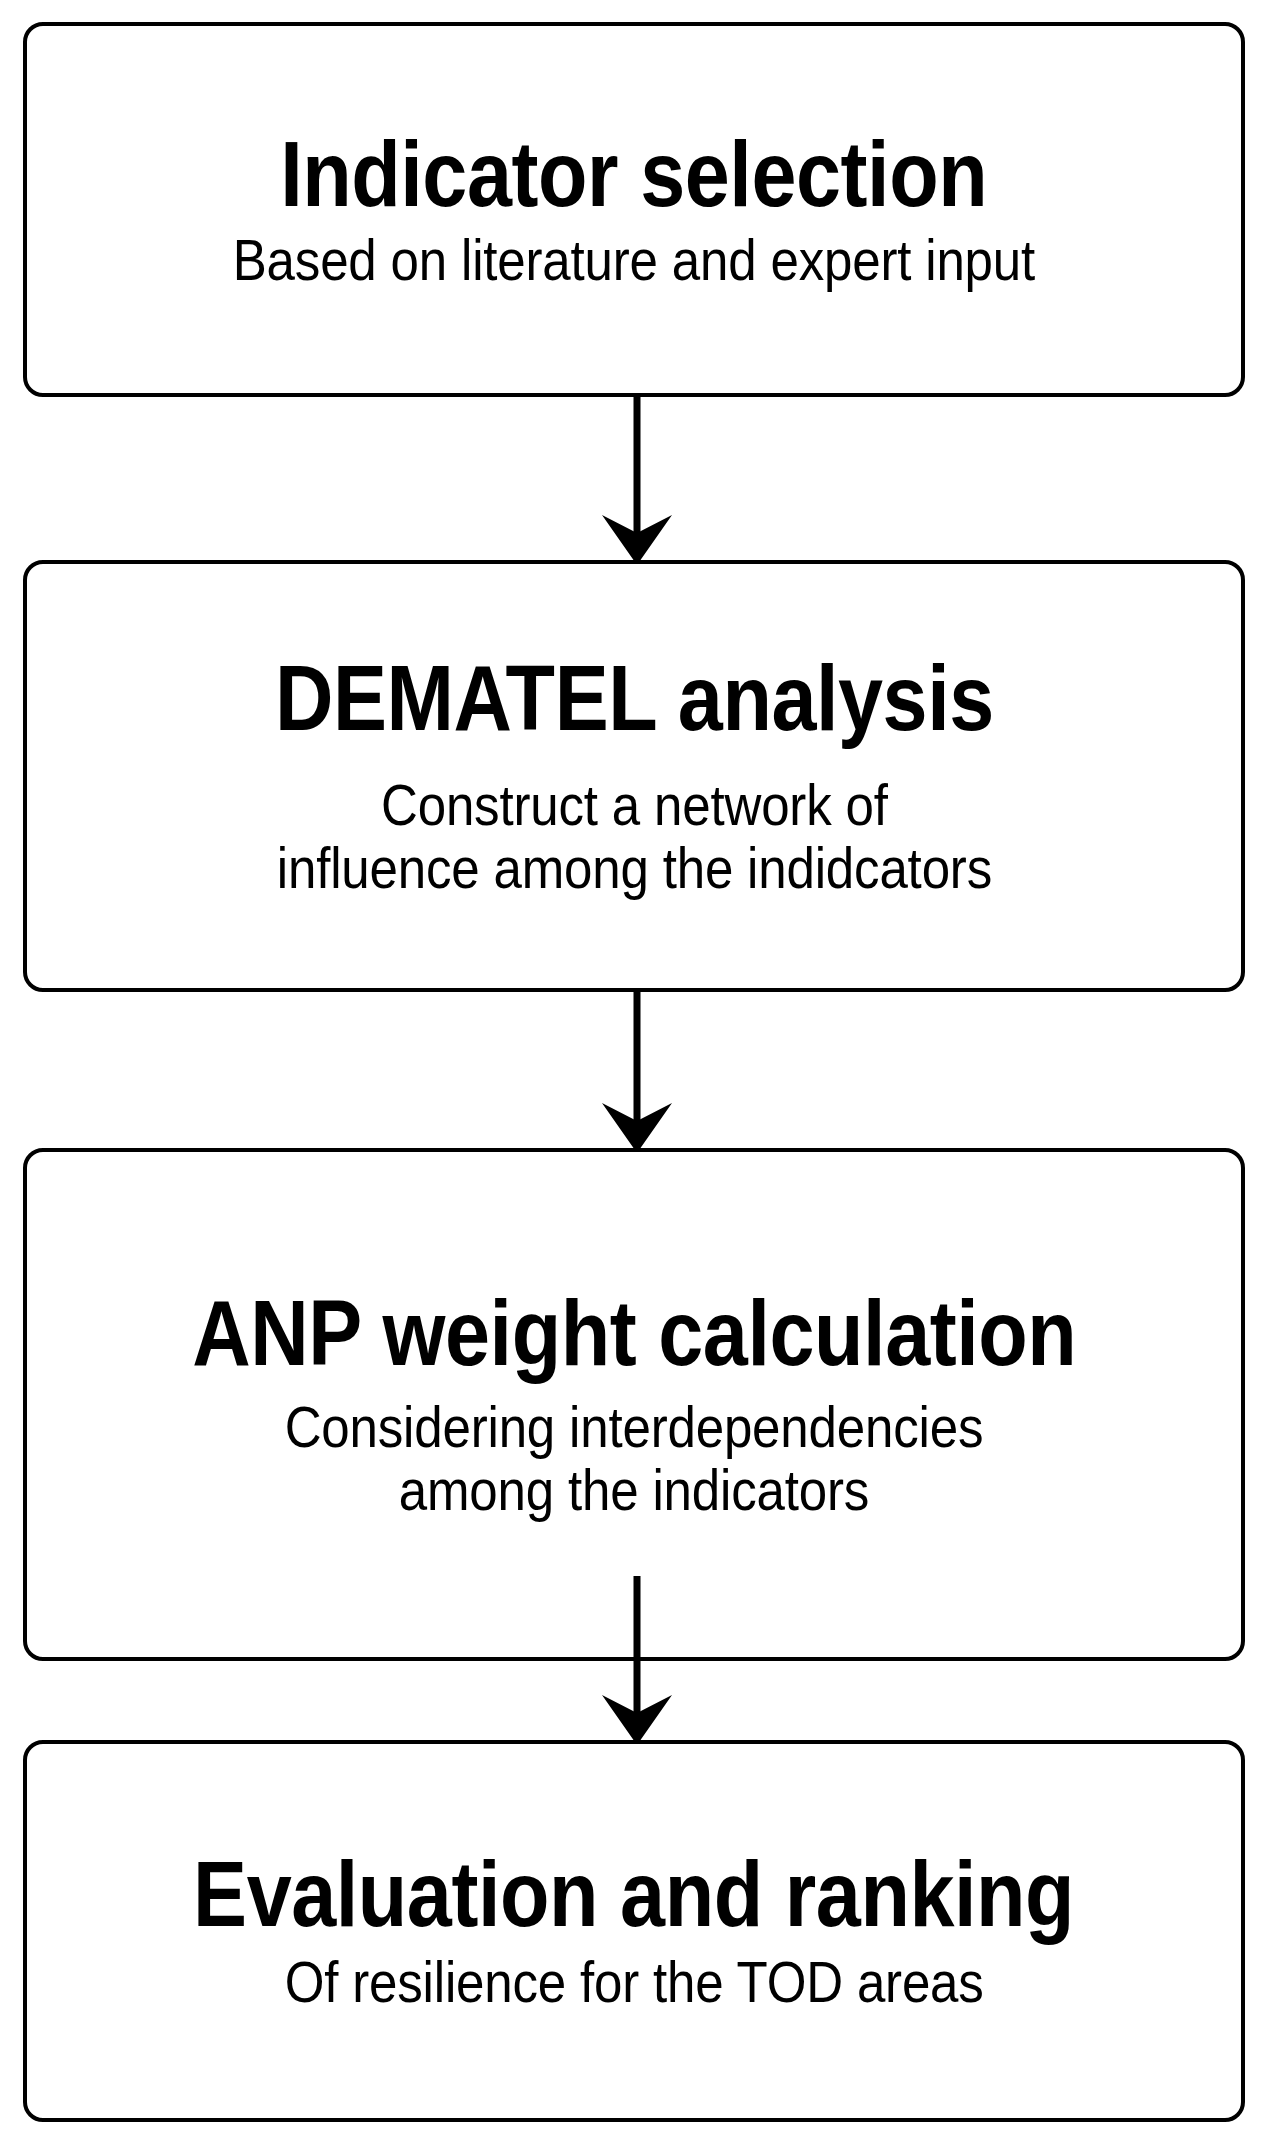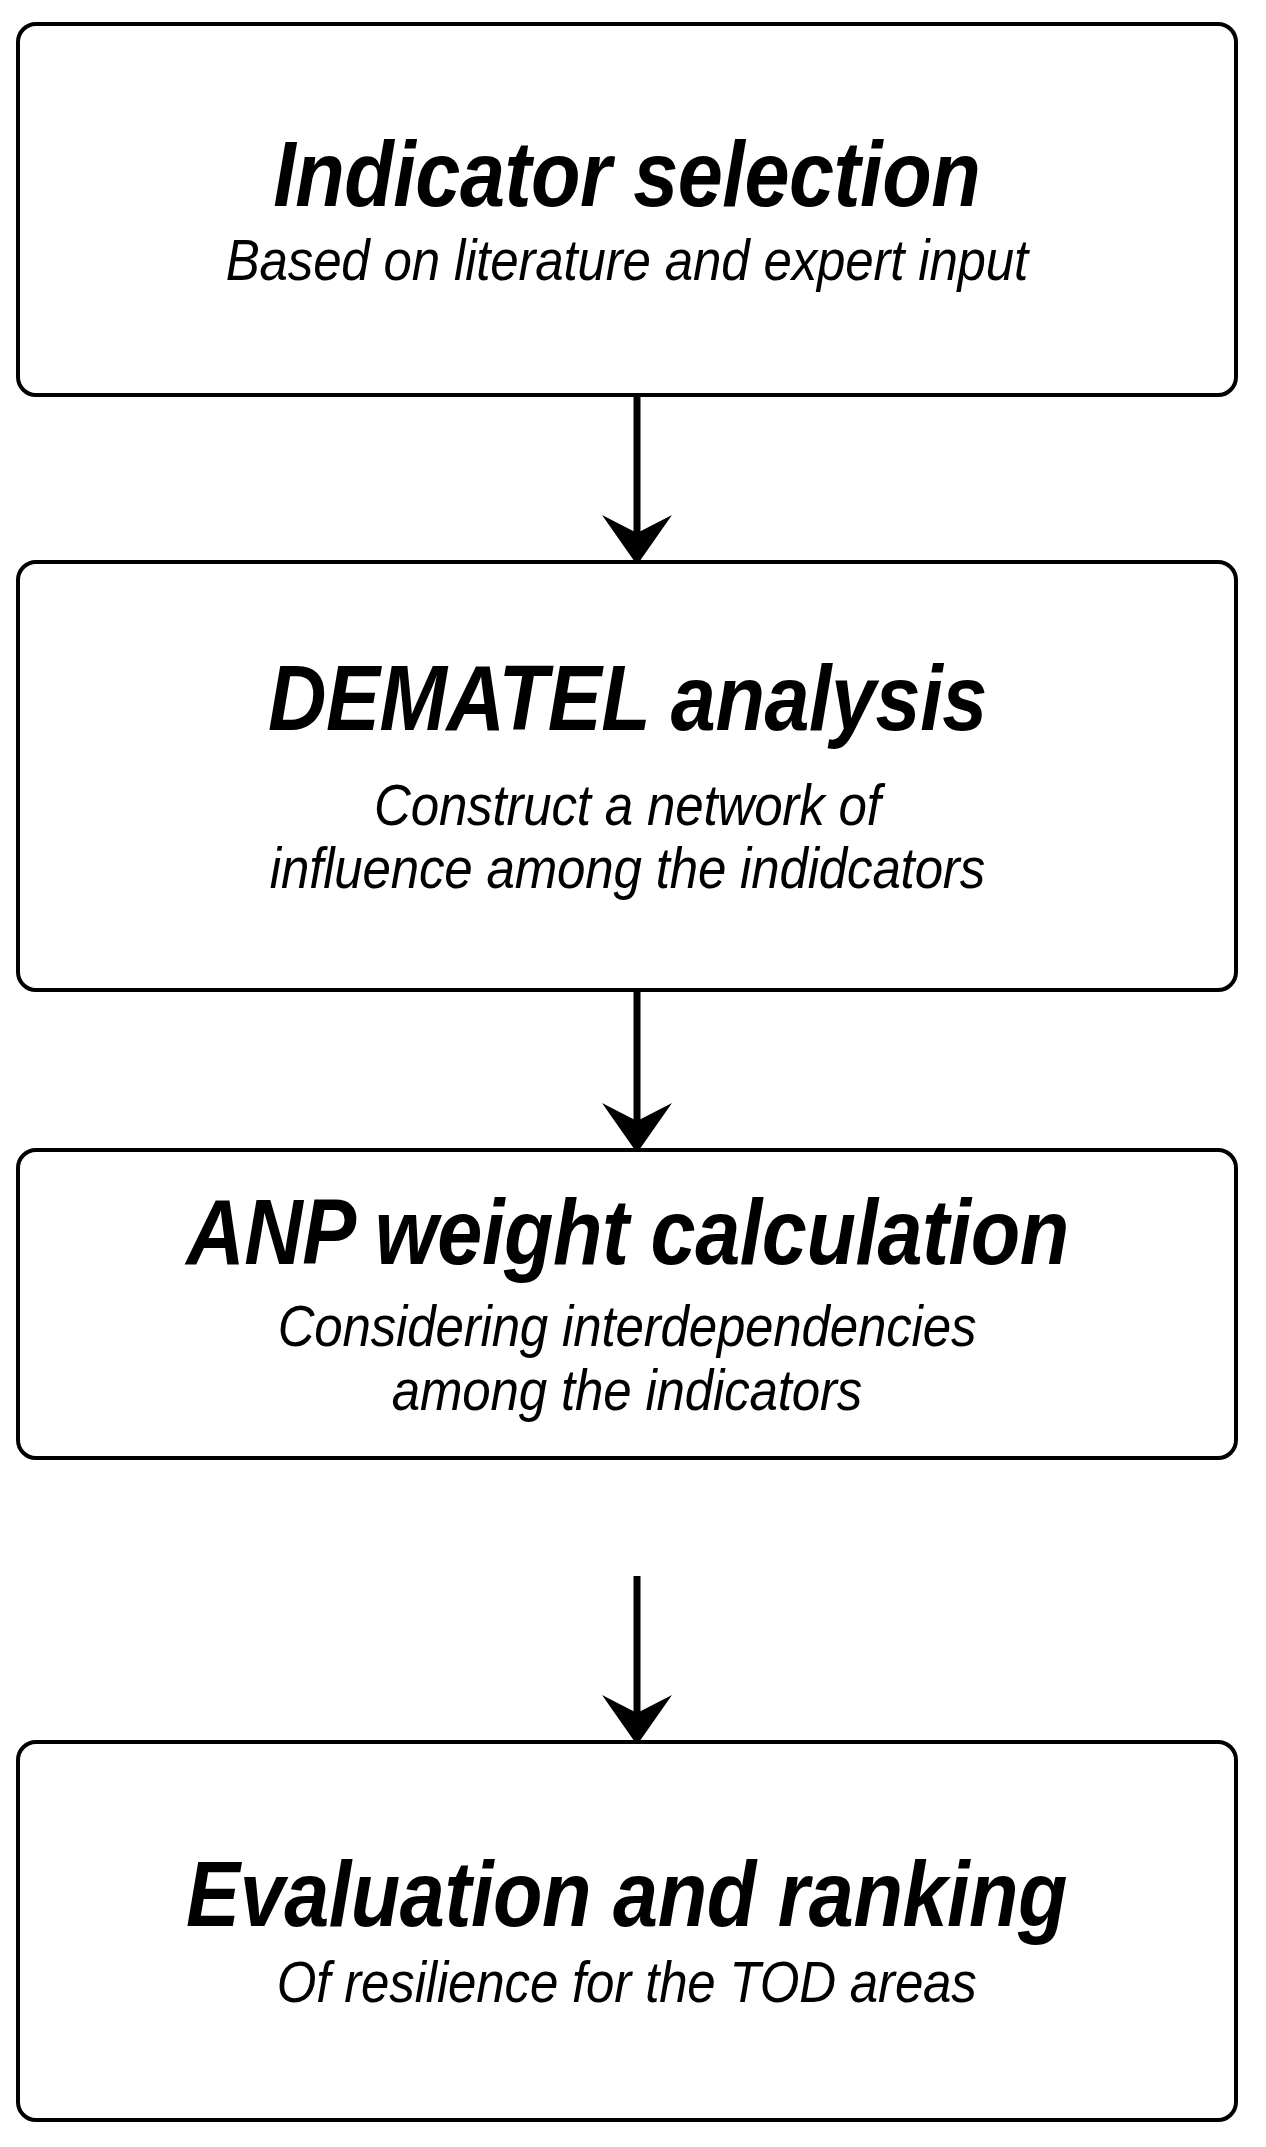--- a/index.html
+++ b/index.html
@@ -17,32 +17,31 @@
 
   #flow {
     position: relative;
     width: 1266px;
     height: 2147px;
     background: #ffffff;
   }
 
   .node {
     position: absolute;
-    left: 16px;
+    left: 23px;
     width: 1222px;
     box-sizing: border-box;
     border: 4px solid #000000;
     border-radius: 20px;
     background: #ffffff;
     display: flex;
     flex-direction: column;
     align-items: center;
     justify-content: center;
     text-align: center;
-    font-style: italic;
   }
 
   .node-title {
     font-weight: bold;
     font-size: 92px;
     line-height: 1.02;
     letter-spacing: -0.5px;
     transform: scaleX(0.88);
     transform-origin: center center;
     white-space: nowrap;
@@ -58,21 +57,21 @@
     transform: scaleX(0.88);
     transform-origin: center center;
     margin: 0;
     padding: 0;
     white-space: pre-line;
   }
 
   
   #node-1 { top: 22px;   height: 375px; }
   #node-2 { top: 560px;  height: 432px; gap: 17px; }
-  #node-3 { top: 1148px; height: 312px; }
+  #node-3 { top: 1148px; height: 513px; }
   #node-4 { top: 1740px; height: 382px; text-align: right; }
 
   #node-1 .node-title    { margin-bottom: 6px; }
   #node-1 .node-subtitle { }
 
   #node-2 .node-title    { margin-bottom: 10px; }
   #node-3 .node-title    { margin-bottom: 14px; }
   #node-4 .node-title    { margin-bottom: 8px; }
 
   

